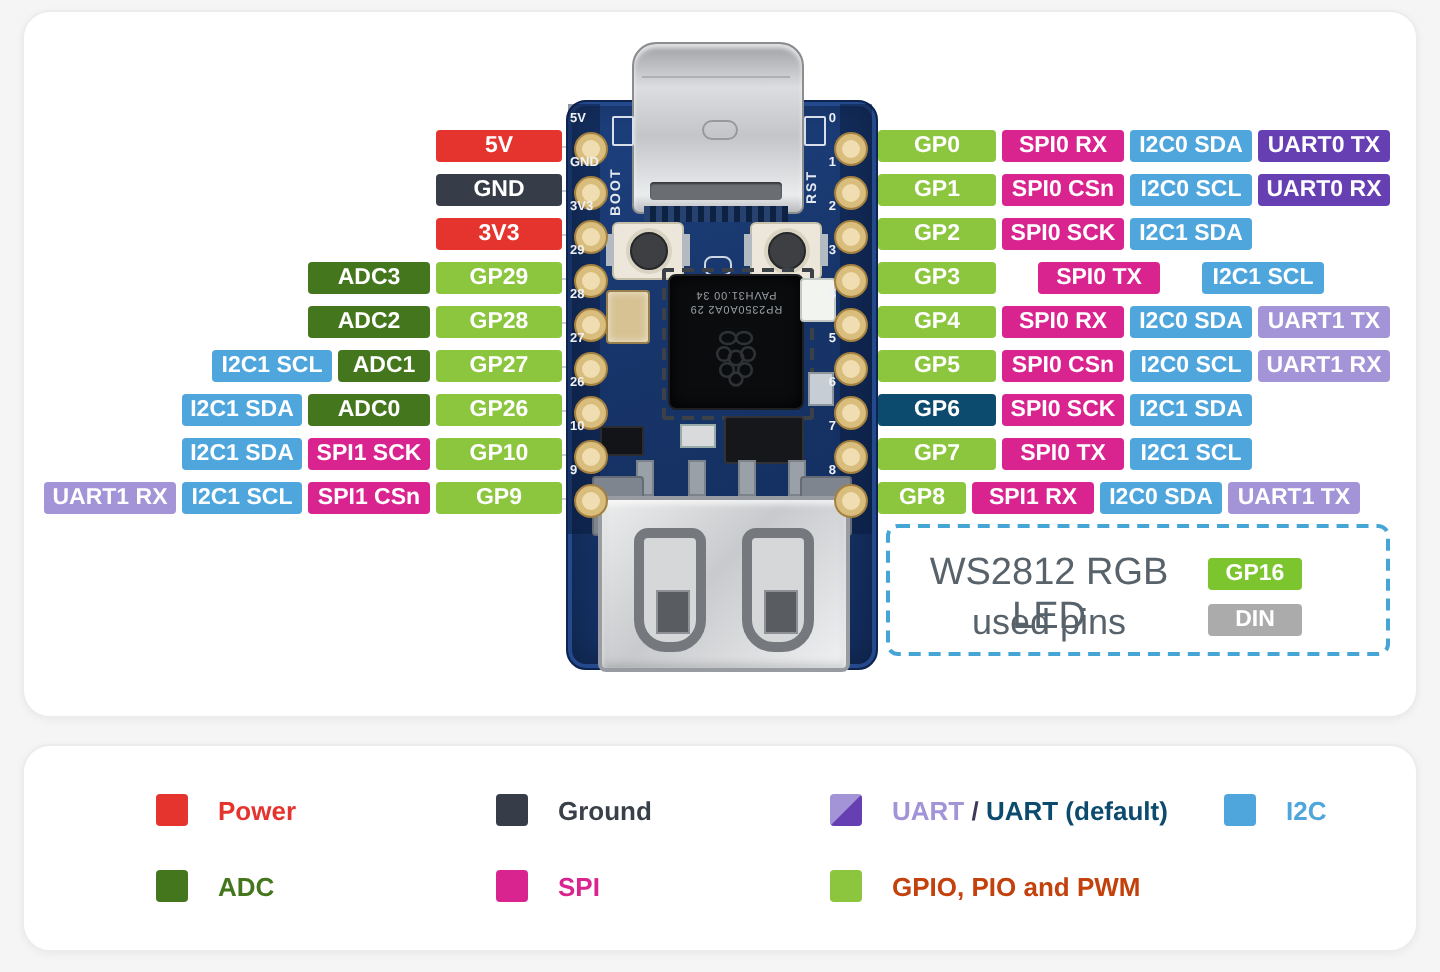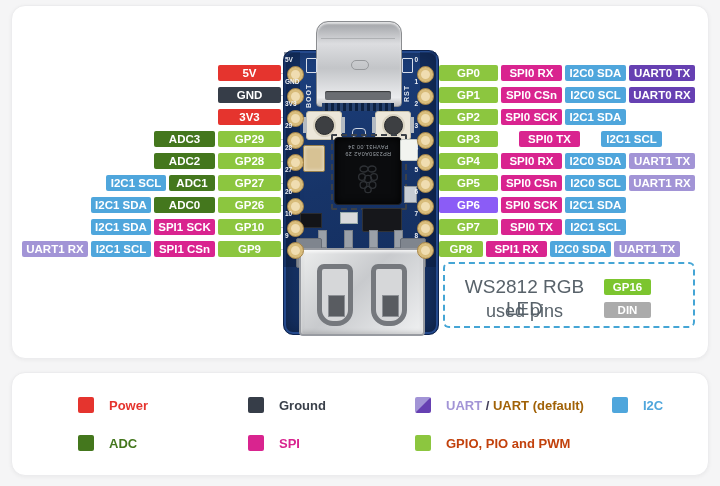--- a/index.html
+++ b/index.html
@@ -279,21 +279,21 @@
         <span class="badge" style="background: rgb(79, 166, 220); width: 61px;">I2C0 SDA</span>
         <span class="badge" style="background: rgb(162, 148, 214); width: 66px;">UART1 TX</span>
       </div>
       <div class="pin-row" style="top: 175px;">
         <span class="badge" style="background: rgb(140, 198, 63); width: 59px;">GP5</span>
         <span class="badge" style="background: rgb(217, 36, 143); width: 61px;">SPI0 CSn</span>
         <span class="badge" style="background: rgb(79, 166, 220); width: 61px;">I2C0 SCL</span>
         <span class="badge" style="background: rgb(162, 148, 214); width: 66px;">UART1 RX</span>
       </div>
       <div class="pin-row" style="top: 197px;">
-        <span class="badge" style="background: #8b5cf6; width: 59px;">GP6</span>
+        <span class="badge" style="background: #0c4a6e; width: 59px;">GP6</span>
         <span class="badge" style="background: rgb(217, 36, 143); width: 61px;">SPI0 SCK</span>
         <span class="badge" style="background: rgb(79, 166, 220); width: 61px;">I2C1 SDA</span>
       </div>
       <div class="pin-row" style="top: 219px;">
         <span class="badge" style="background: rgb(140, 198, 63); width: 59px;">GP7</span>
         <span class="badge" style="background: rgb(217, 36, 143); width: 61px;">SPI0 TX</span>
         <span class="badge" style="background: rgb(79, 166, 220); width: 61px;">I2C1 SCL</span>
       </div>
       <div class="pin-row" style="top: 241px;">
         <span class="badge" style="background: rgb(140, 198, 63); width: 44px;">GP8</span>
@@ -315,21 +315,21 @@
       <div class="lg-item" style="left: 78px; top: 397px;">
         <span class="lg-swatch" style="background: rgb(229, 52, 46);"></span>
         <span class="lg-label" style="color: rgb(229, 52, 46);">Power</span>
       </div>
       <div class="lg-item" style="left: 248px; top: 397px;">
         <span class="lg-swatch" style="background: rgb(54, 61, 72);"></span>
         <span class="lg-label" style="color: rgb(58, 64, 74);">Ground</span>
       </div>
       <div class="lg-item" style="left: 415px; top: 397px;">
         <span class="lg-swatch" style="background: linear-gradient(135deg, rgb(162, 148, 214) 0px, rgb(162, 148, 214) 49%, rgb(102, 64, 178) 51%, rgb(102, 64, 178) 100%);"></span>
-        <span class="lg-label"><span style="color: rgb(162, 148, 214);">UART </span><span style="color: rgb(62, 58, 85);">/ </span><span style="color: #a16207;">UART (default)</span></span>
+        <span class="lg-label"><span style="color: rgb(162, 148, 214);">UART </span><span style="color: rgb(62, 58, 85);">/ </span><span style="color: #0c4a6e;">UART (default)</span></span>
       </div>
       <div class="lg-item" style="left: 612px; top: 397px;">
         <span class="lg-swatch" style="background: rgb(79, 166, 220);"></span>
         <span class="lg-label" style="color: rgb(79, 166, 220);">I2C</span>
       </div>
       <div class="lg-item" style="left: 78px; top: 435px;">
         <span class="lg-swatch" style="background: rgb(68, 119, 29);"></span>
         <span class="lg-label" style="color: rgb(68, 119, 29);">ADC</span>
       </div>
       <div class="lg-item" style="left: 248px; top: 435px;">

